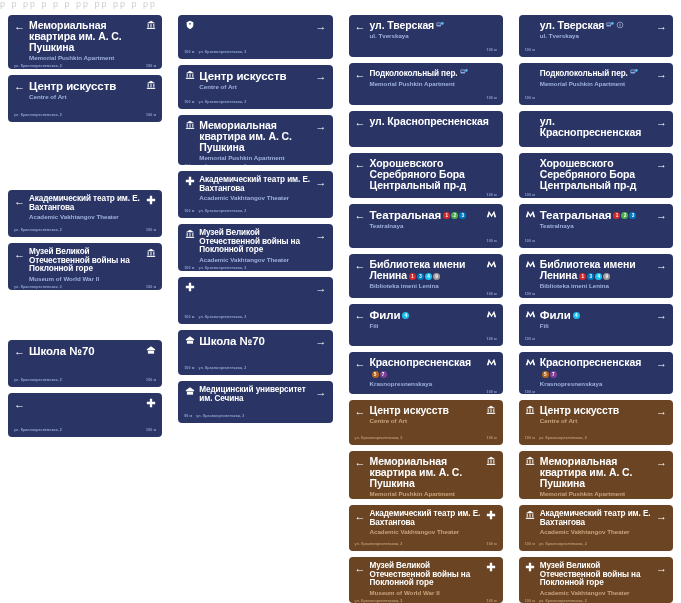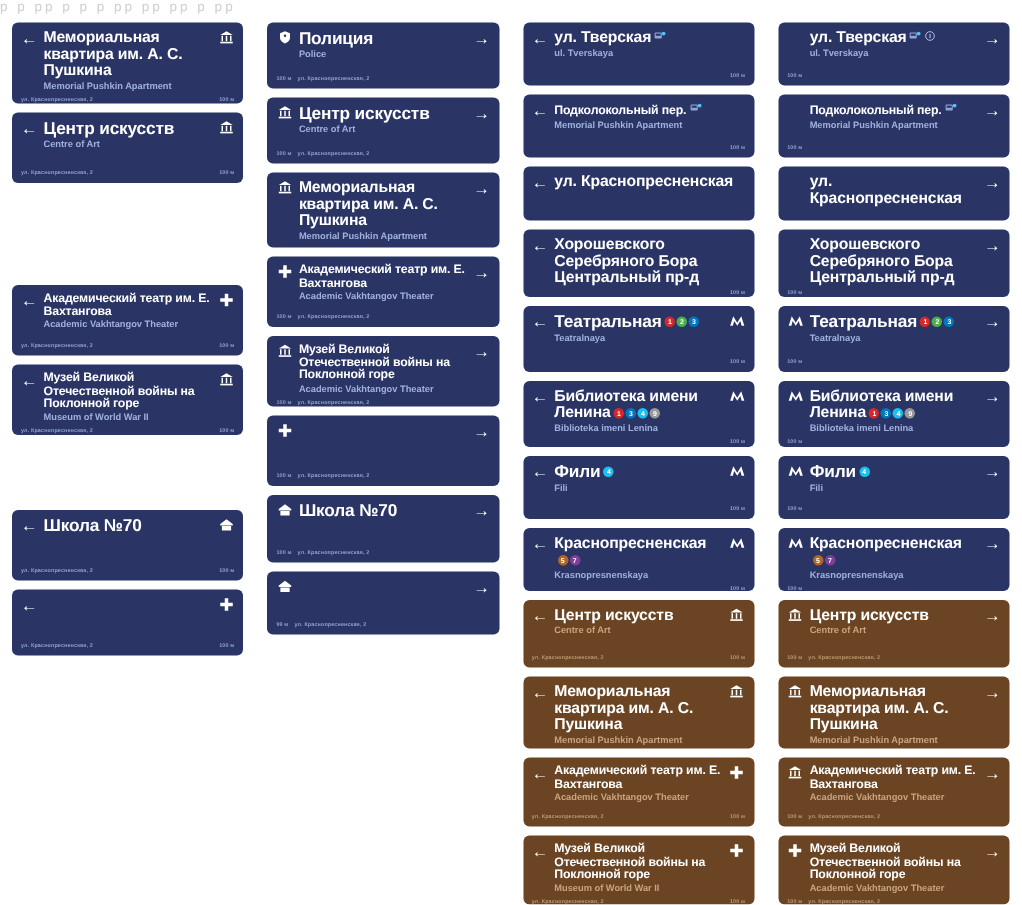--- a/index.html
+++ b/index.html
@@ -216,24 +216,20 @@
         </div>
       </div>
     </div>
     <div class="col">
       <div class="card navy" style="height: 44px;">
         <div class="cardtop">
           <span class="glyph"><svg width="10" height="10" viewBox="0 0 12 12">
               <path d="M6 1 L10 2.6 V6 c0 2.6 -2 4 -4 4.8 C4 10 2 8.6 2 6 V2.6 Z" fill="#fff"></path>
               <circle cx="6" cy="4.6" r="1" fill="#2a3566"></circle>
             </svg></span>
-          <div class="txtblock">
-            <div class="title t-xl">Полиция</div>
-            <div class="subtitle">Police</div>
-          </div>
           <span class="glyph arr m-right">→</span>
         </div>
         <div class="footer leftdist">
           <span class="addr">ул. Краснопресненская, 2</span>
           <span class="dist">100 м</span>
         </div>
       </div>
       <div class="card navy" style="height: 44px;">
         <div class="cardtop">
           <span class="glyph"><svg width="10" height="10" viewBox="0 0 12 12">
@@ -337,20 +333,23 @@
           <span class="addr">ул. Краснопресненская, 2</span>
           <span class="dist">100 м</span>
         </div>
       </div>
       <div class="card navy" style="height: 42px;">
         <div class="cardtop">
           <span class="glyph"><svg width="10" height="10" viewBox="0 0 12 12">
               <path d="M1 5.2 L6 1.4 L11 5.2 L11 6.4 L1 6.4 Z" fill="#fff"></path>
               <rect x="2.3" y="6.8" width="7.4" height="3.6" fill="#fff"></rect>
             </svg></span>
+          <div class="txtblock">
+            <div class="title t-m">Медицинский университет им. Сечина</div>
+          </div>
           <span class="glyph arr m-right">→</span>
         </div>
         <div class="footer leftdist">
           <span class="addr">ул. Краснопресненская, 2</span>
           <span class="dist">99 м</span>
         </div>
       </div>
     </div>
     <div class="col">
       <div class="card navy" style="height: 42px;">

